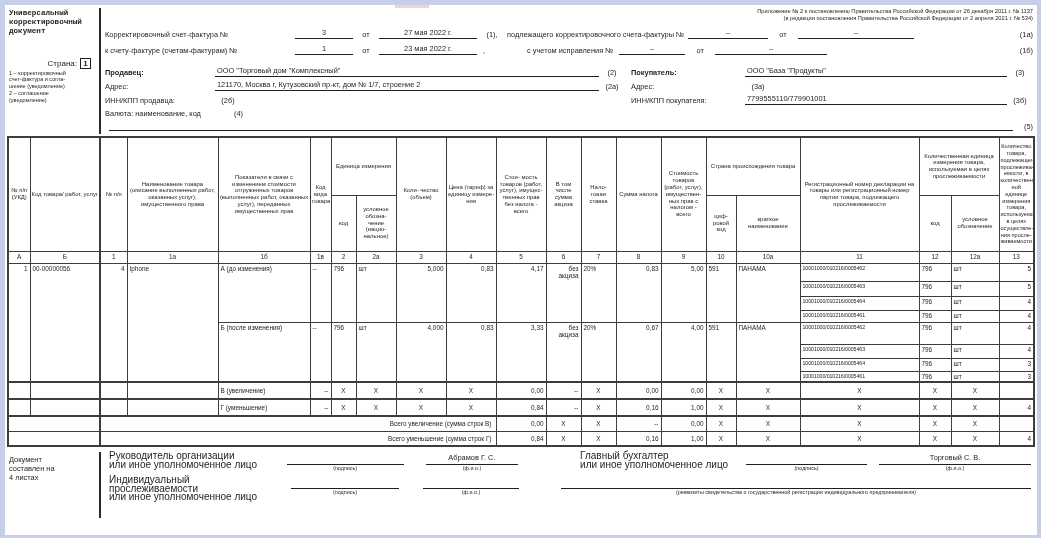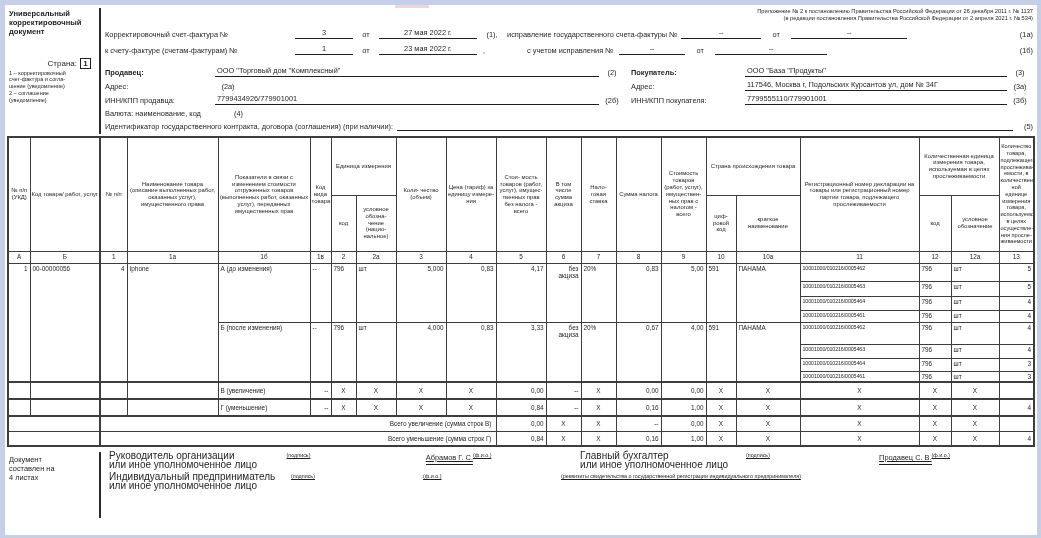--- a/index.html
+++ b/index.html
@@ -8,21 +8,21 @@
     width:1041px; height:538px; position:relative; overflow:hidden;
     background:#c5cfe8; color:#1f1f1f;
     font-family:"Liberation Sans","DejaVu Sans",sans-serif;
   }
   .page { position:absolute; left:5px; top:5px; right:4px; bottom:3px; background:#fff; }
   .smudge { position:absolute; top:0; left:390px; width:34px; height:3px; background:#f0c6cb; opacity:.8; }
 
   
   .top { position:relative; height:131px; }
   .left-col { position:absolute; left:4px; top:4px; width:88px; }
-  .doc-title { font-weight:bold; font-size:7.6px; line-height:9px; }
+  .doc-title { font-weight:bold; font-size:7.6px; line-height:9px;font-family:Liberation Mono, monospace; }
   .status-row { margin-top:22px; font-size:8px; text-align:right; padding-right:6px; }
   .status-box { display:inline-block; width:11px; height:11px; border:1.5px solid #1f1f1f;
     font-weight:bold; text-align:center; line-height:10px; font-size:8px; vertical-align:middle; margin-left:3px;}
   .status-note { font-size:5.5px; line-height:6.4px; white-space:pre-line; margin-top:1px; }
   .vline-h { position:absolute; left:94px; top:3px; width:2px; height:126px; background:#2a2a2a; }
   .head-main { position:absolute; left:100px; top:0; right:4px; }
   .appendix { text-align:right; font-size:5.7px; line-height:6.6px; margin-top:3px; }
 
   .hrow { display:flex; align-items:flex-end; font-size:7.4px; line-height:9px; }
   .uval { border-bottom:1px solid #1f1f1f; text-align:center; height:11px; }
@@ -60,21 +60,21 @@
   tr.single td { vertical-align:middle; }
   .tot-label { padding-right:4px; }
 
   
   .foot { position:relative; margin-top:3px; height:72px; }
   .foot-left { position:absolute; left:4px; top:5px; width:86px; font-size:7.4px; line-height:9px; white-space:pre-line; }
   .vline-f { position:absolute; left:94px; top:2px; width:2px; height:66px; background:#2a2a2a; }
   .foot-main { position:absolute; left:104px; top:2px; right:6px; }
   .sigrow { display:flex; align-items:flex-start; }
   .sig-label { font-size:10px; line-height:8.6px; white-space:pre-line; }
-  .uline { display:flex; flex-direction:row;text-decoration:underline; }
+  .uline { display:flex; flex-direction:column; }
   .uline .ln { border-bottom:1px solid #1f1f1f; height:13px; font-size:7.4px; text-align:center; line-height:12px; white-space:nowrap; }
   .uline .cap { font-size:5.4px; text-align:center; line-height:7px; }
   .w-sign { width:122px; margin-left:16px; } .w-name { width:96px; margin-left:22px; }
   .w-sign2 { width:126px; margin-left:14px; } .w-name2 { width:158px; margin-left:12px; }
   .w-req { flex:1; margin-left:42px; }
   .row2 { margin-top:4px; }
 </style>
 </head>
 <body>
 
@@ -101,21 +101,21 @@
         <div>(в редакции постановления Правительства Российской Федерации от 2 апреля 2021 г. № 534)</div>
       </div>
 
       <div class="hrow r1">
         <span class="lab" style="width:103px">Корректировочный счет-фактура №</span>
         <span class="gap" style="width:87px"></span>
         <span class="uval" style="width:58px">3</span>
         <span class="mid" style="width:26px">от</span>
         <span class="uval" style="width:98px">27 мая 2022 г.</span>
         <span class="mid" style="width:30px">(1),</span>
-        <span class="lab">исправление государственного счета-фактуры №</span>
+        <span class="lab">подлежащего корректировочного счета-фактуры №</span>
         <span class="uval" style="width:80px;margin-left:4px">--</span>
         <span class="mid" style="width:30px">от</span>
         <span class="uval" style="width:116px">--</span>
         <span class="refR">(1а)</span>
       </div>
 
       <div class="hrow r2">
         <span class="lab" style="width:128px">к счету-фактуре (счетам-фактурам) №</span>
         <span class="gap" style="width:62px"></span>
         <span class="uval" style="width:58px">1</span>
@@ -131,53 +131,51 @@
 
       <div class="parties">
         <div class="party pl">
           <div class="prow">
             <span class="plab bold">Продавец:</span>
             <span class="pval">ООО "Торговый дом "Комплексный"</span>
             <span class="pref">(2)</span>
           </div>
           <div class="prow">
             <span class="plab">Адрес:</span>
+            <span class="pval">121170, Москва г, Кутузовский пр-кт, дом № 1/7, строение 2</span>
             <span class="pref">(2а)</span>
           </div>
           <div class="prow">
             <span class="plab">ИНН/КПП продавца:</span>
-            <span class="pval">7799434926/779901001</span>
             <span class="pref">(2б)</span>
           </div>
         </div>
         <div class="party pr">
           <div class="prow">
             <span class="plab bold">Покупатель:</span>
             <span class="pval">ООО "База "Продукты"</span>
             <span class="pref">(3)</span>
           </div>
           <div class="prow">
             <span class="plab">Адрес:</span>
-            <span class="pval">117546, Москва г, Подольских Курсантов ул, дом № 34Г</span>
             <span class="pref">(3а)</span>
           </div>
           <div class="prow">
             <span class="plab">ИНН/КПП покупателя:</span>
             <span class="pval">7799555110/779901001</span>
             <span class="pref">(3б)</span>
           </div>
         </div>
       </div>
 
       <div class="fullrow">
         <span class="plab" style="width:118px">Валюта: наименование, код</span>
         <span class="pref">(4)</span>
       </div>
       <div class="fullrow">
-        <span class="plab">Идентификатор государственного контракта, договора (соглашения) (при наличии):</span>
         <span class="pval" style="margin-left:4px"></span>
         <span class="pref">(5)</span>
       </div>
     </div>
   </div>
 
   <table>
     <colgroup>
       <col style="width:22px">
         <col style="width:70px">
@@ -429,26 +427,26 @@
           <div class="ln">Абрамов Г. С.</div>
           <div class="cap">(ф.и.о.)</div>
         </div>
         <div class="sig-label" style="width:158px; margin-left:62px">Главный бухгалтер
 или иное уполномоченное лицо</div>
         <div class="uline w-sign2">
           <div class="ln"></div>
           <div class="cap">(подпись)</div>
         </div>
         <div class="uline w-name2">
-          <div class="ln">Продавец С. В.</div>
+          <div class="ln">Торговый С. В.</div>
           <div class="cap">(ф.и.о.)</div>
         </div>
       </div>
       <div class="sigrow row2">
-        <div class="sig-label" style="width:168px">Индивидуальный предприниматель
+        <div class="sig-label" style="width:168px">Индивидуальный прослеживаемости
 или иное уполномоченное лицо</div>
         <div class="uline" style="width:108px;margin-left:14px">
           <div class="ln"></div>
           <div class="cap">(подпись)</div>
         </div>
         <div class="uline" style="width:96px;margin-left:24px">
           <div class="ln"></div>
           <div class="cap">(ф.и.о.)</div>
         </div>
         <div class="uline w-req">

